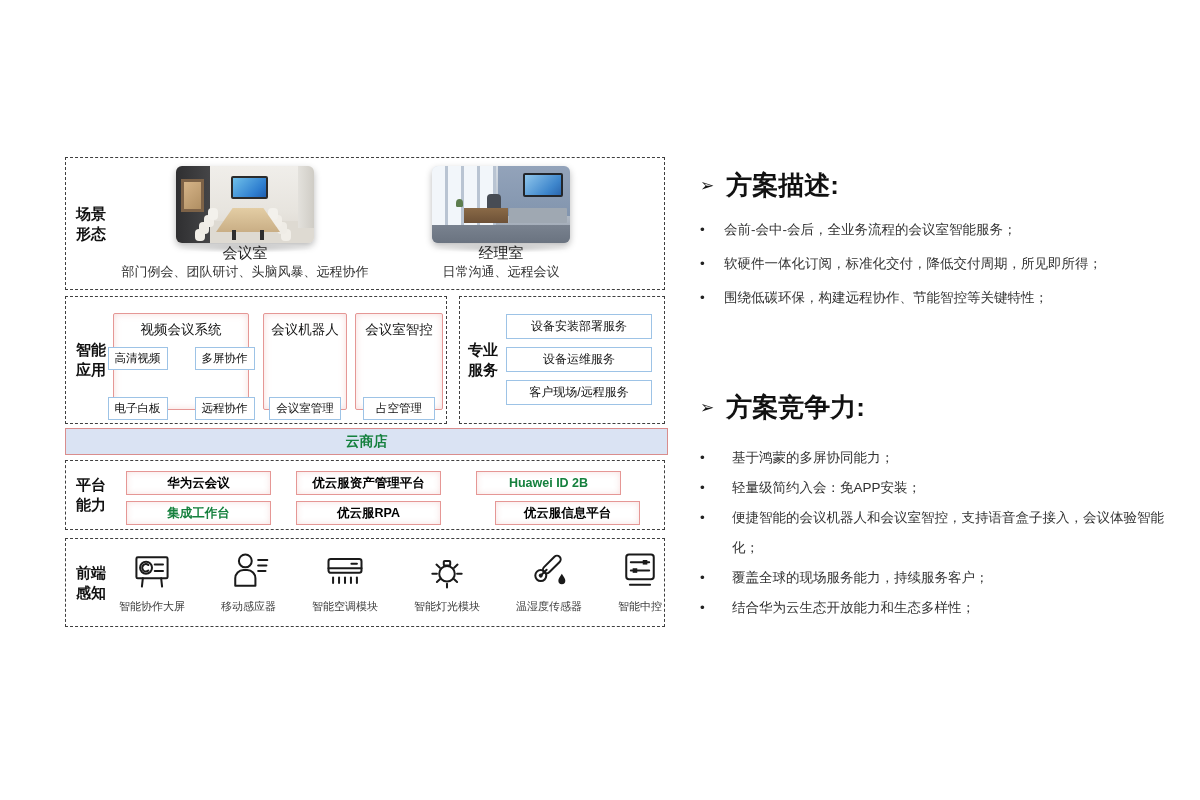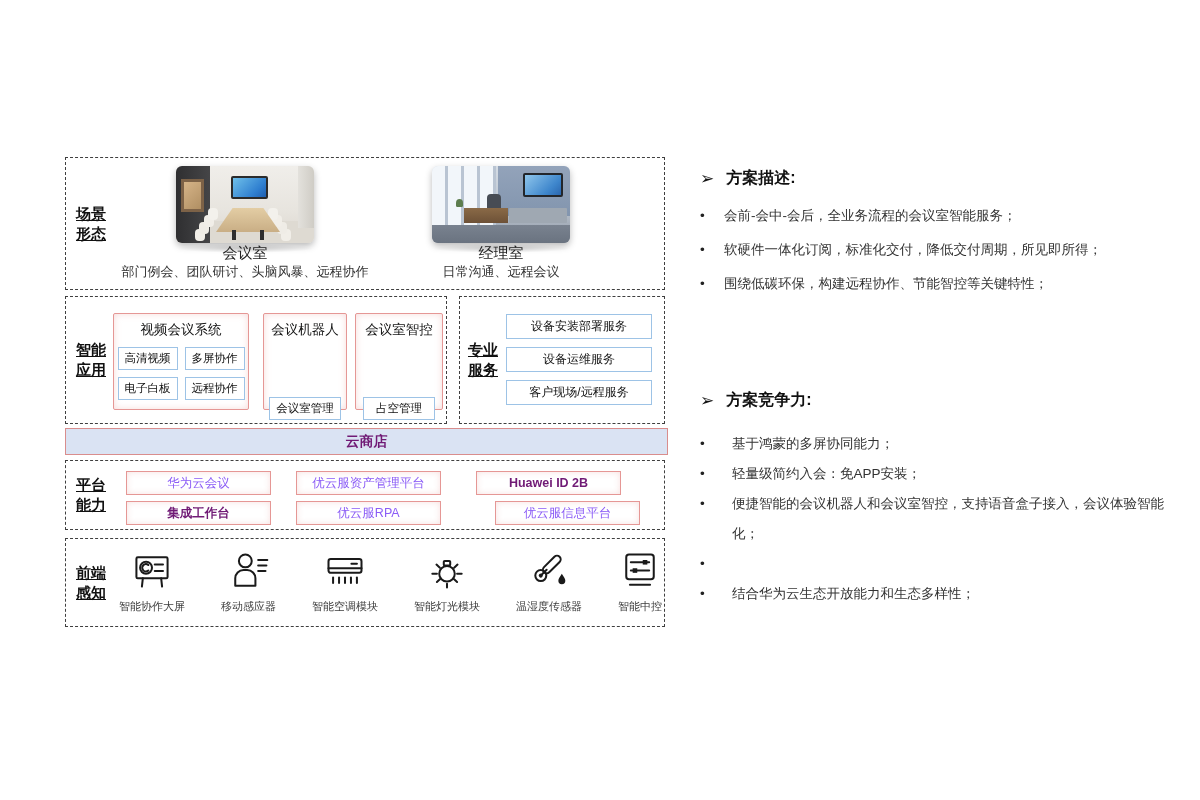--- a/index.html
+++ b/index.html
@@ -6,21 +6,21 @@
   html,body { background:#fff; }
   .page {
     position:relative; width:1200px; height:800px; background:#ffffff;
     font-family:"Liberation Sans","DejaVu Sans",sans-serif; color:#1a1a1a; overflow:hidden;
   }
   .dashed-box { position:absolute; border:1.5px dashed #3f3f3f; background:#fff; }
   .side-label {
     position:absolute; left:10px; top:50%; transform:translateY(-50%);
     font-weight:bold; font-size:15px; line-height:20px; color:#111; white-space:nowrap;
   }
-  .side-label span { display:block;text-decoration:underline; }
+  .side-label span { display:block; }
 
   
   .photo { position:absolute; width:138px; height:77px; border-radius:6px; overflow:hidden;
            box-shadow:0 3px 7px rgba(0,0,0,0.28); }
   .photo-reflect { position:absolute; width:138px; height:9px;
            background:radial-gradient(ellipse at center, rgba(0,0,0,0.16) 0%, rgba(0,0,0,0) 70%); }
   .room-title { position:absolute; font-size:15px; color:#222; text-align:center; width:200px; }
   .room-caption { position:absolute; font-size:13px; color:#333; text-align:center; width:260px; }
 
   
@@ -47,50 +47,50 @@
   .p2-desk { position:absolute; left:32px; top:42px; width:44px; height:15px; background:linear-gradient(180deg,#8a6a47,#6d5137); }
   .p2-chair { position:absolute; left:55px; top:28px; width:14px; height:17px; background:#474c54; border-radius:4px 4px 2px 2px; }
   .p2-plant { position:absolute; left:24px; top:33px; width:7px; height:8px; background:#5d7d4e; border-radius:50% 50% 20% 20%; }
 
   
   .red-card { position:absolute; background:#fff; border:1.2px solid #e59795; border-radius:2px;
               box-shadow:inset 0 0 7px rgba(229,151,149,0.35); }
   .red-card .card-title { text-align:center; font-size:13.5px; color:#111; margin-top:7px; }
   .chip { border:1px solid #9dc3e6; background:#fff; font-size:11.5px; color:#111;
           display:flex; align-items:center; justify-content:center; height:23px; }
-  .chip-grid { display:grid; grid-template-columns:60px 60px; gap:7px; justify-content:center; margin-top:8px; }
+  .chip-grid { display:grid; grid-template-columns:60px 60px; gap:27px; justify-content:center; margin-top:8px; }
   .chip-stack { display:flex; flex-direction:column; align-items:center; gap:12px; margin-top:10px; }
   .chip-stack .chip { width:72px;margin-top:48px; }
   .service-box { position:absolute; left:46px; width:146px; height:25px; border:1px solid #9dc3e6; background:#fff;
                  font-size:12px; color:#111; display:flex; align-items:center; justify-content:center; }
 
   
   .cloud-bar { position:absolute; left:65px; top:428px; width:603px; height:27px;
                background:#dae3f3; border:1.2px solid #d98d8d;
                display:flex; align-items:center; justify-content:center;
                font-size:14px; font-weight:bold; }
 
   
   .plat-box { position:absolute; width:145px; height:24px; background:#fff; border:1.2px solid #e59795;
               box-shadow:inset 0 0 6px rgba(229,151,149,0.3);
-              display:flex; align-items:center; justify-content:center; font-size:12.5px; color:#8b5cf6; }
-  .orange-text { color:#701a75; font-weight:bold; }
+              display:flex; align-items:center; justify-content:center; font-size:12.5px; color:#000000;font-weight:bold; }
+  .orange-text { color:#15803d; font-weight:bold; }
 
   
   .device-row { position:absolute; left:53px; top:10px; width:540px; display:flex; justify-content:space-between;gap:36px; }
   .device { display:flex; flex-direction:column; align-items:center; width:86px; }
   .device svg { width:44px; height:44px; }
   .device .dev-label { margin-top:6px; font-size:11px; color:#3d3d3d; white-space:nowrap; }
   .icon-stroke { stroke:#1a1a1a; stroke-width:2.2; fill:none; stroke-linecap:round; stroke-linejoin:round; }
 
   
   .rp-section { position:absolute; left:700px; width:488px; }
   .rp-header { display:flex; align-items:center; gap:12px; margin-bottom:18px; }
   .rp-arrow { font-size:17px; color:#111; }
-  .rp-title { font-size:16px; font-weight:bold; color:#111; }
+  .rp-title { font-size:26px; font-weight:bold; color:#111; }
   .rp-bullets { }
   .bullet { display:flex; }
   .bullet .dot { width:24px; flex:none; color:#222; }
   .bullet .txt { color:#333; }
   .desc-bullets .bullet { font-size:13.5px; line-height:17px; margin-bottom:17px; }
   .comp-bullets .bullet { font-size:13.5px; line-height:30px; }
   .comp-bullets .bullet .dot { width:32px; }
 </style>
 </head>
 <body>
@@ -327,20 +327,21 @@
       <div class="bullet">
         <span class="dot">•</span>
         <span class="txt">轻量级简约入会：免APP安装；</span>
       </div>
       <div class="bullet">
         <span class="dot">•</span>
         <span class="txt">便捷智能的会议机器人和会议室智控，支持语音盒子接入，会议体验智能化；</span>
       </div>
       <div class="bullet">
         <span class="dot">•</span>
+        <span class="txt">覆盖全球的现场服务能力，持续服务客户；</span>
       </div>
       <div class="bullet">
         <span class="dot">•</span>
         <span class="txt">结合华为云生态开放能力和生态多样性；</span>
       </div>
     </div>
   </div>
 
 </div>
 

